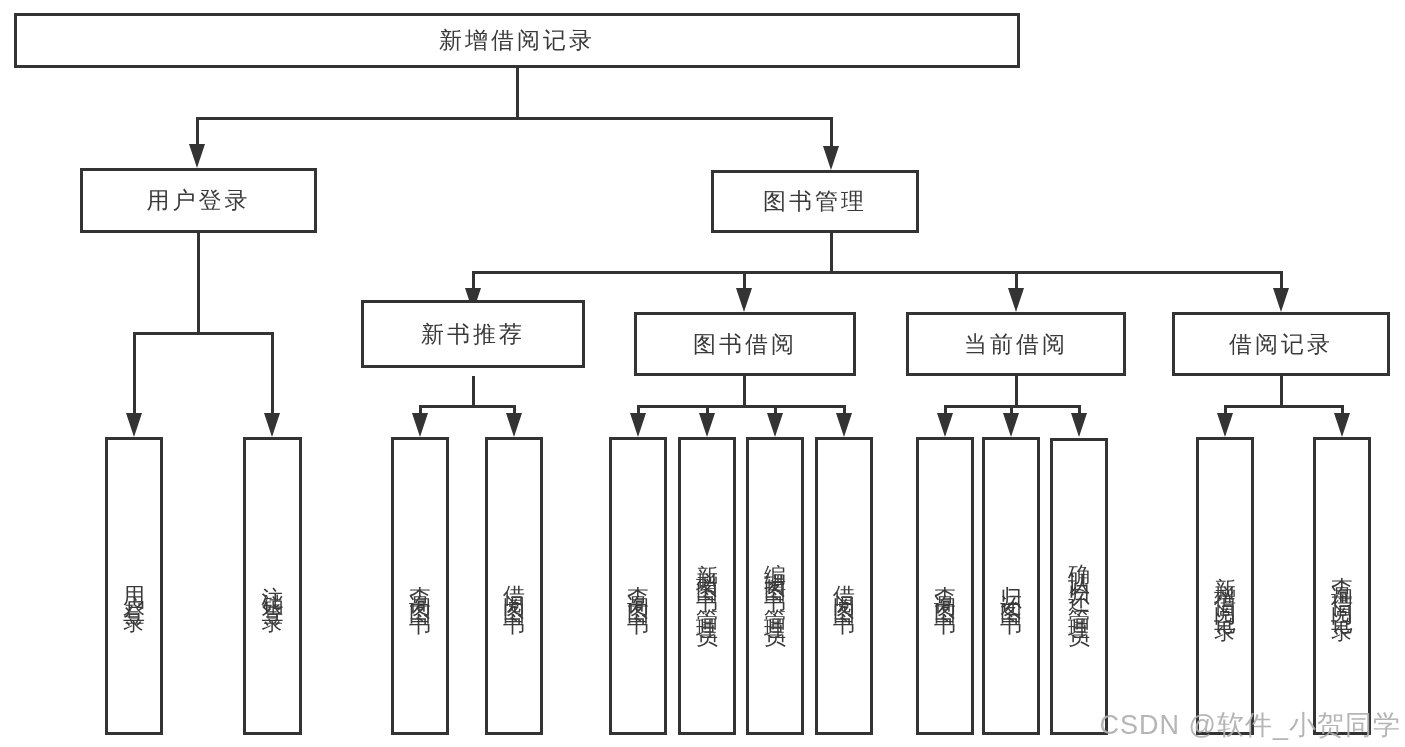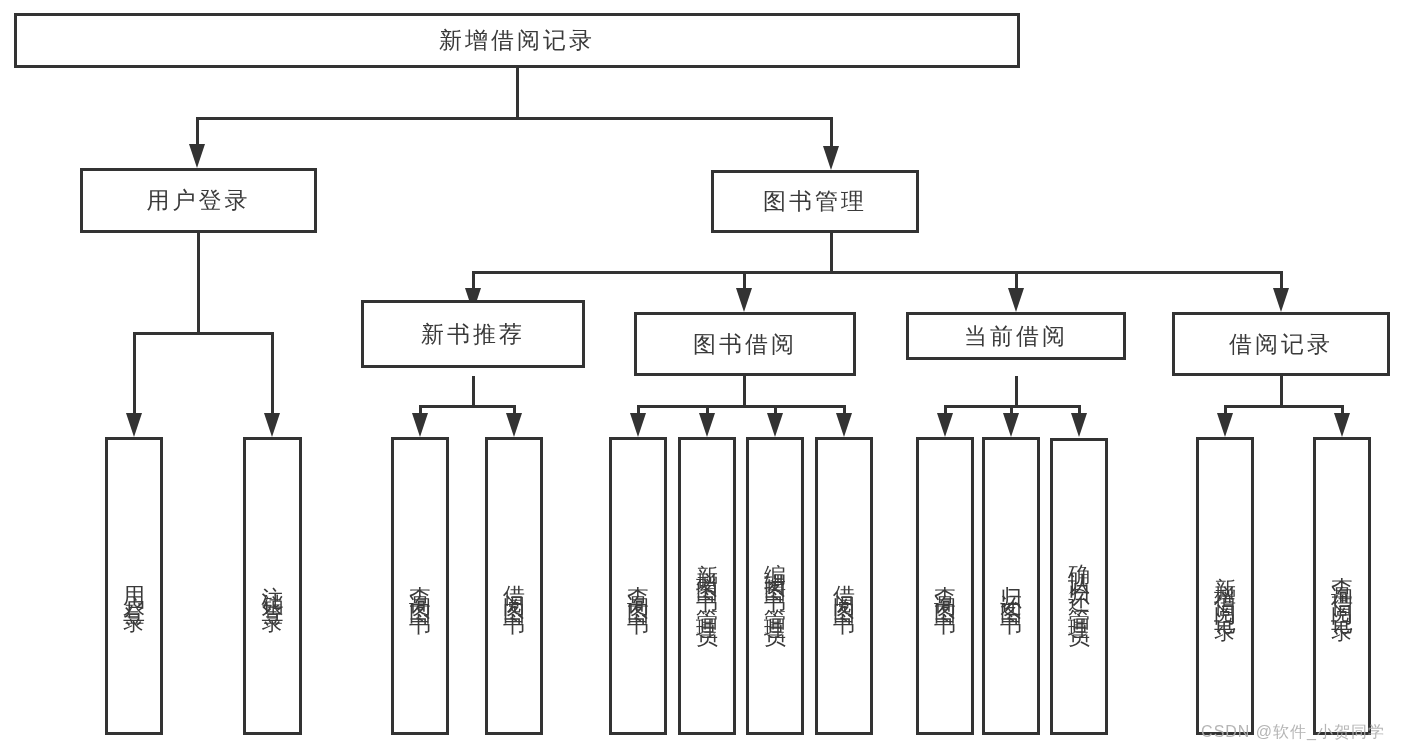--- a/index.html
+++ b/index.html
@@ -40,22 +40,22 @@
   .vline{width:3px;}
   .hline{height:3px;}
   .arrow{
     position:absolute;width:0;height:0;
     border-left:8px solid transparent;
     border-right:8px solid transparent;
     border-top:24px solid var(--line);
   }
   .watermark{
     position:absolute;
-    right:20px;bottom:4px;
-    font-size:16px;
+    right:4px;bottom:4px;
+    font-size:27px;
     letter-spacing:1px;
     color:rgba(175,175,175,0.92);
     white-space:nowrap;
     z-index:5;
   }
 </style>
 </head>
 <body>
 
 <div class="canvas">
@@ -95,21 +95,21 @@
   <div class="arrow" style="left:1008px;top:288px"></div>
   <div class="vline" style="left:1279.5px;top:272px;height:17px"></div>
   <div class="arrow" style="left:1273px;top:288px"></div>
 
   <div class="box h" style="left:361px;top:300px;width:224px;height:68px">
     <span>新书推荐</span>
   </div>
   <div class="box h" style="left:634px;top:312px;width:222px;height:64px">
     <span>图书借阅</span>
   </div>
-  <div class="box h" style="left:906px;top:312px;width:220px;height:48px">
+  <div class="box h" style="left:906px;top:312px;width:220px;height:64px">
     <span>当前借阅</span>
   </div>
   <div class="box h" style="left:1172px;top:312px;width:218px;height:64px">
     <span>借阅记录</span>
   </div>
 
   <div class="vline" style="left:471.5px;top:376px;height:30px"></div>
   <div class="hline" style="left:418.5px;top:404.5px;width:97px"></div>
   <div class="vline" style="left:418.5px;top:405px;height:9px"></div>
   <div class="arrow" style="left:412px;top:413px"></div>

